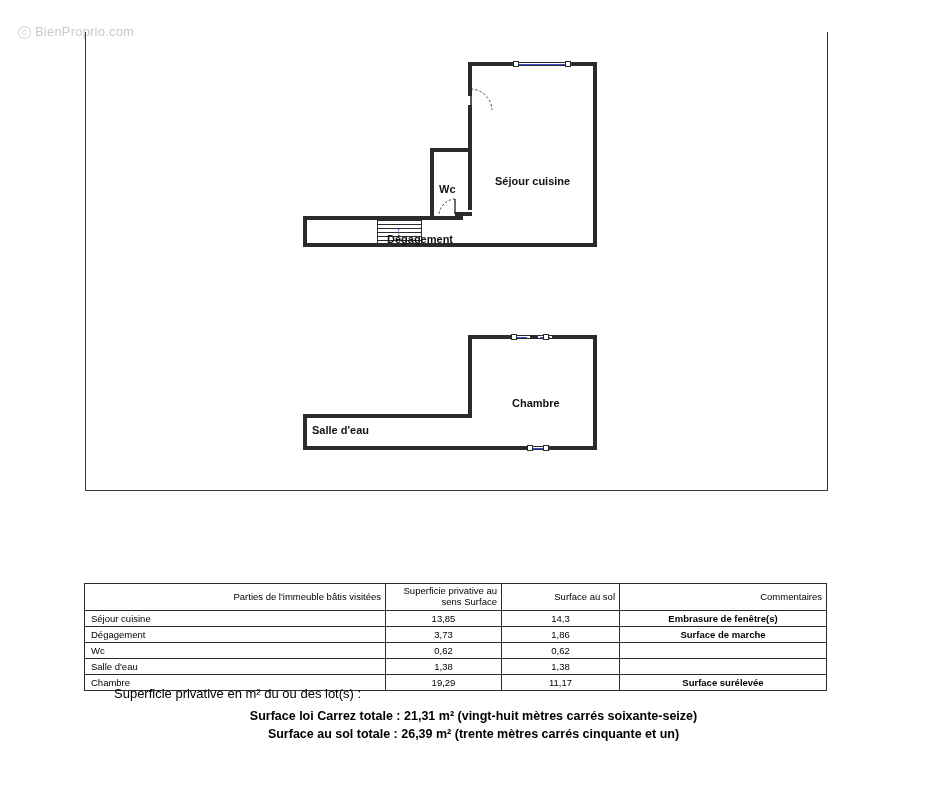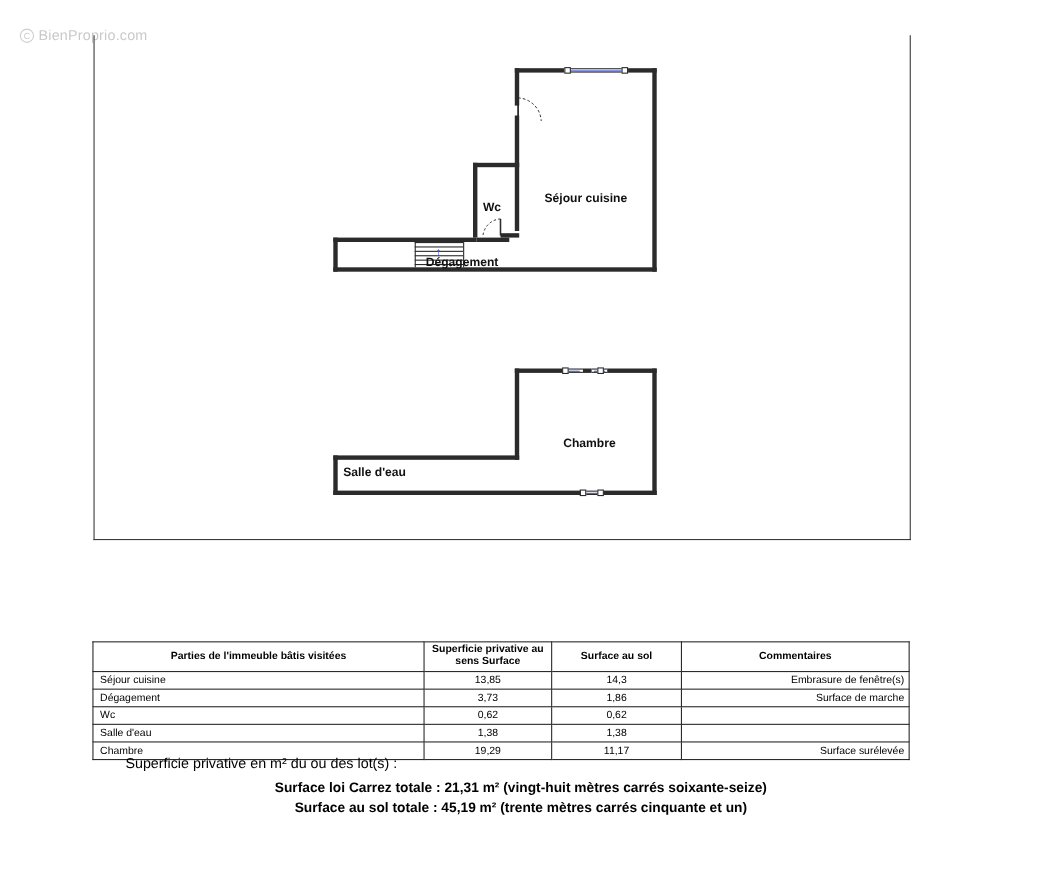--- a/index.html
+++ b/index.html
@@ -121,34 +121,35 @@
     table-layout: fixed;
   }
   table.surface th, table.surface td {
     border: 1px solid #2b2b2b;
     font-size: 9.5px;
     padding: 2px 4px;
     height: 13px;
     box-sizing: border-box;
   }
   table.surface thead th {
-    font-weight: bold;
-    text-align: center;
+    font-weight: normal;
+    text-align: right;
     height: 27px;
     line-height: 1.15;
   }
   table.surface td.name {
     text-align: left;
     padding-left: 6px;
   }
   table.surface td.num {
     text-align: center;
   }
   table.surface td.comment {
-    text-align: right;
+    text-align: center;
+    font-weight: bold;
   }
   col.c1 { width: 301px; }
   col.c2 { width: 116px; }
   col.c3 { width: 118px; }
   col.c4 { width: 207px; }
 
   .footer-note {
     position: absolute;
     left: 114px;
     top: 686px;
@@ -307,14 +308,14 @@
         <td class="num">11,17</td>
         <td class="comment">Surface surélevée</td>
       </tr>
     </tbody>
   </table>
 </div>
 
 <div class="footer-note">Superficie privative en m² du ou des lot(s) :</div>
 <div class="totals">
   <div>Surface loi Carrez totale : 21,31 m² (vingt-huit mètres carrés soixante-seize)</div>
-  <div>Surface au sol totale : 45,19 m² (trente mètres carrés cinquante et un)</div>
+  <div>Surface au sol totale : 26,39 m² (trente mètres carrés cinquante et un)</div>
 </div>
 
 </body></html>

